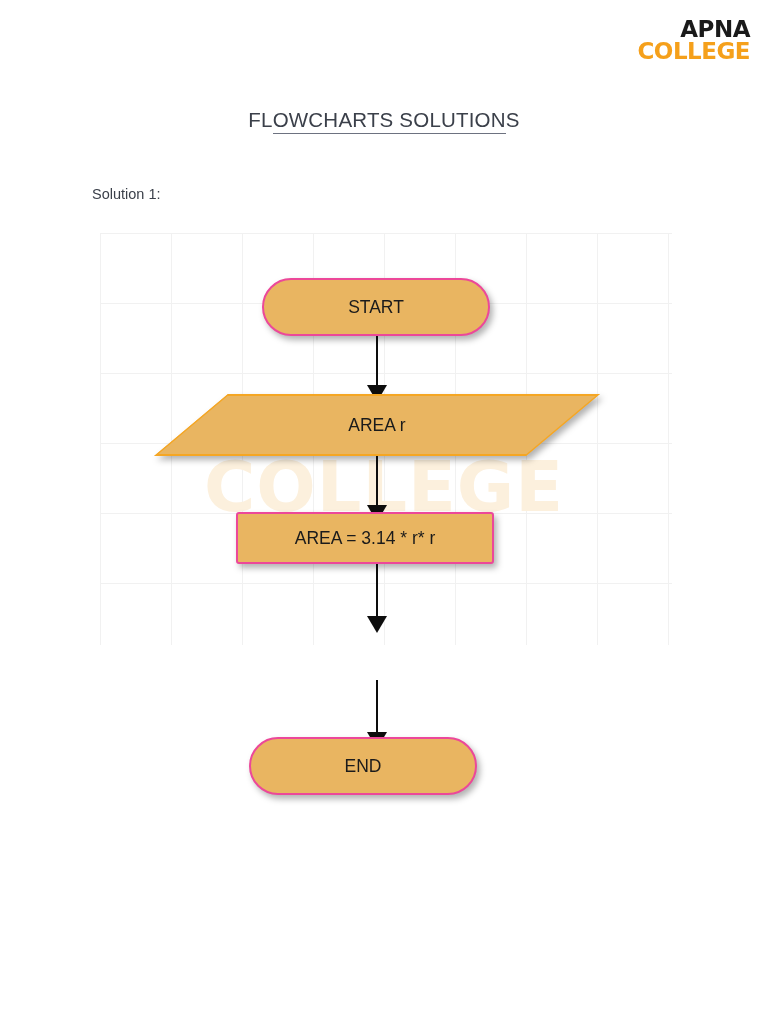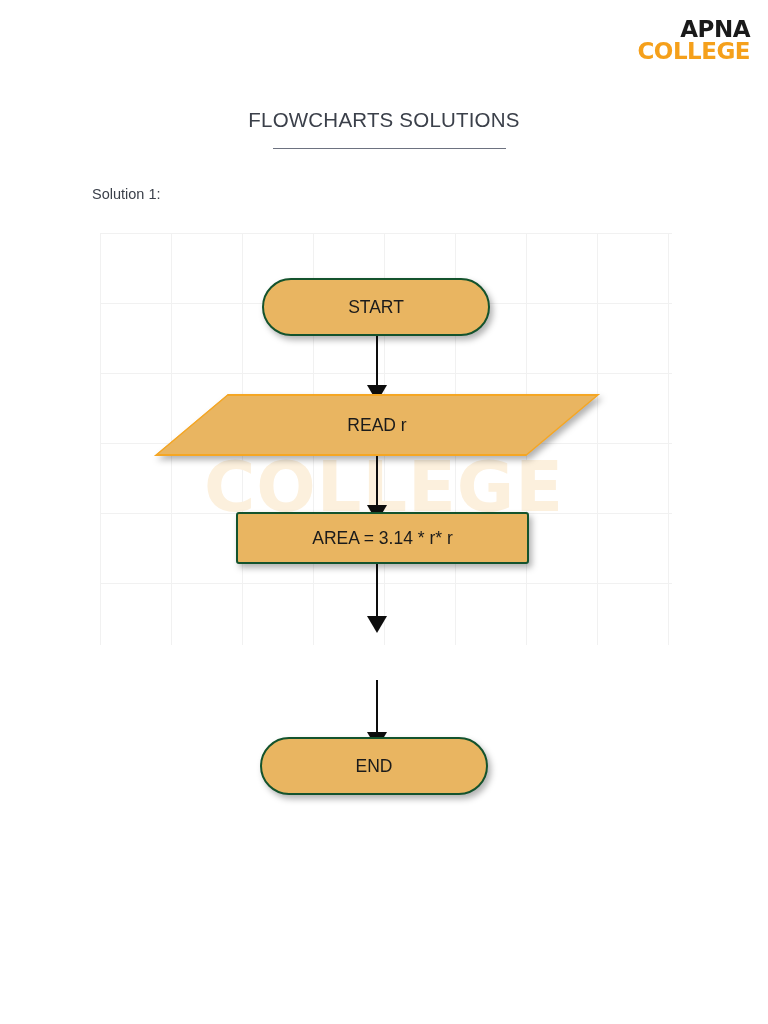--- a/index.html
+++ b/index.html
@@ -49,21 +49,21 @@
     left: 0;
     width: 768px;
     text-align: center;
     font-size: 20.5px;
     font-weight: normal;
     color: #3b404a;
     letter-spacing: 0.2px;
   }
   .page-title .u {
     border-bottom: 1.4px solid #6d7280;
-    padding-bottom: 17px;
+    padding-bottom: 2px;
   }
   .solution-label {
     position: absolute;
     top: 186px;
     left: 92px;
     font-size: 14.5px;
     color: #3b404a;
   }
 
   
@@ -118,21 +118,21 @@
   }
 
   
   .node {
     position: absolute;
     display: flex;
     align-items: center;
     justify-content: center;
     box-sizing: border-box;
     background: #e9b561;
-    border: 2px solid #14532d;
+    border: 2px solid #ec4899;
     color: #1b1b1b;
     font-size: 17.5px;
     white-space: nowrap;
   }
 
   .term {
     border-radius: 34px;
     filter: drop-shadow(3px 4px 3px rgba(0,0,0,0.30));
   }
   .proc {
@@ -209,40 +209,40 @@
     <span>START</span>
   </div>
 
   <div class="conn" style="left:322px; top:121px; width:110px; height:66px;">
     <div class="stem" style="height:50px;"></div>
     <div class="head"></div>
   </div>
 
   <div class="node io" style="left:191px; top:179px; width:372px; height:62px;">
     <div class="io-skew"></div>
-    <span class="io-text">READ r</span>
+    <span class="io-text">AREA r</span>
   </div>
 
   <div class="conn" style="left:322px; top:241px; width:110px; height:66px;">
     <div class="stem" style="height:50px;"></div>
     <div class="head"></div>
   </div>
 
-  <div class="node proc" style="left:236px; top:297px; width:293px; height:52px;">
+  <div class="node proc" style="left:236px; top:297px; width:258px; height:52px;">
     <span>AREA = 3.14 * r* r</span>
   </div>
 
   <div class="conn" style="left:322px; top:349px; width:110px; height:69px;">
     <div class="stem" style="height:53px;"></div>
     <div class="head"></div>
   </div>
 
 
   <div class="conn" style="left:322px; top:465px; width:110px; height:69px;">
     <div class="stem" style="height:53px;"></div>
     <div class="head"></div>
   </div>
 
-  <div class="node term" style="left:260px; top:522px; width:228px; height:58px;">
+  <div class="node term" style="left:249px; top:522px; width:228px; height:58px;">
     <span>END</span>
   </div>
 
 </div>
 
 </body></html>

